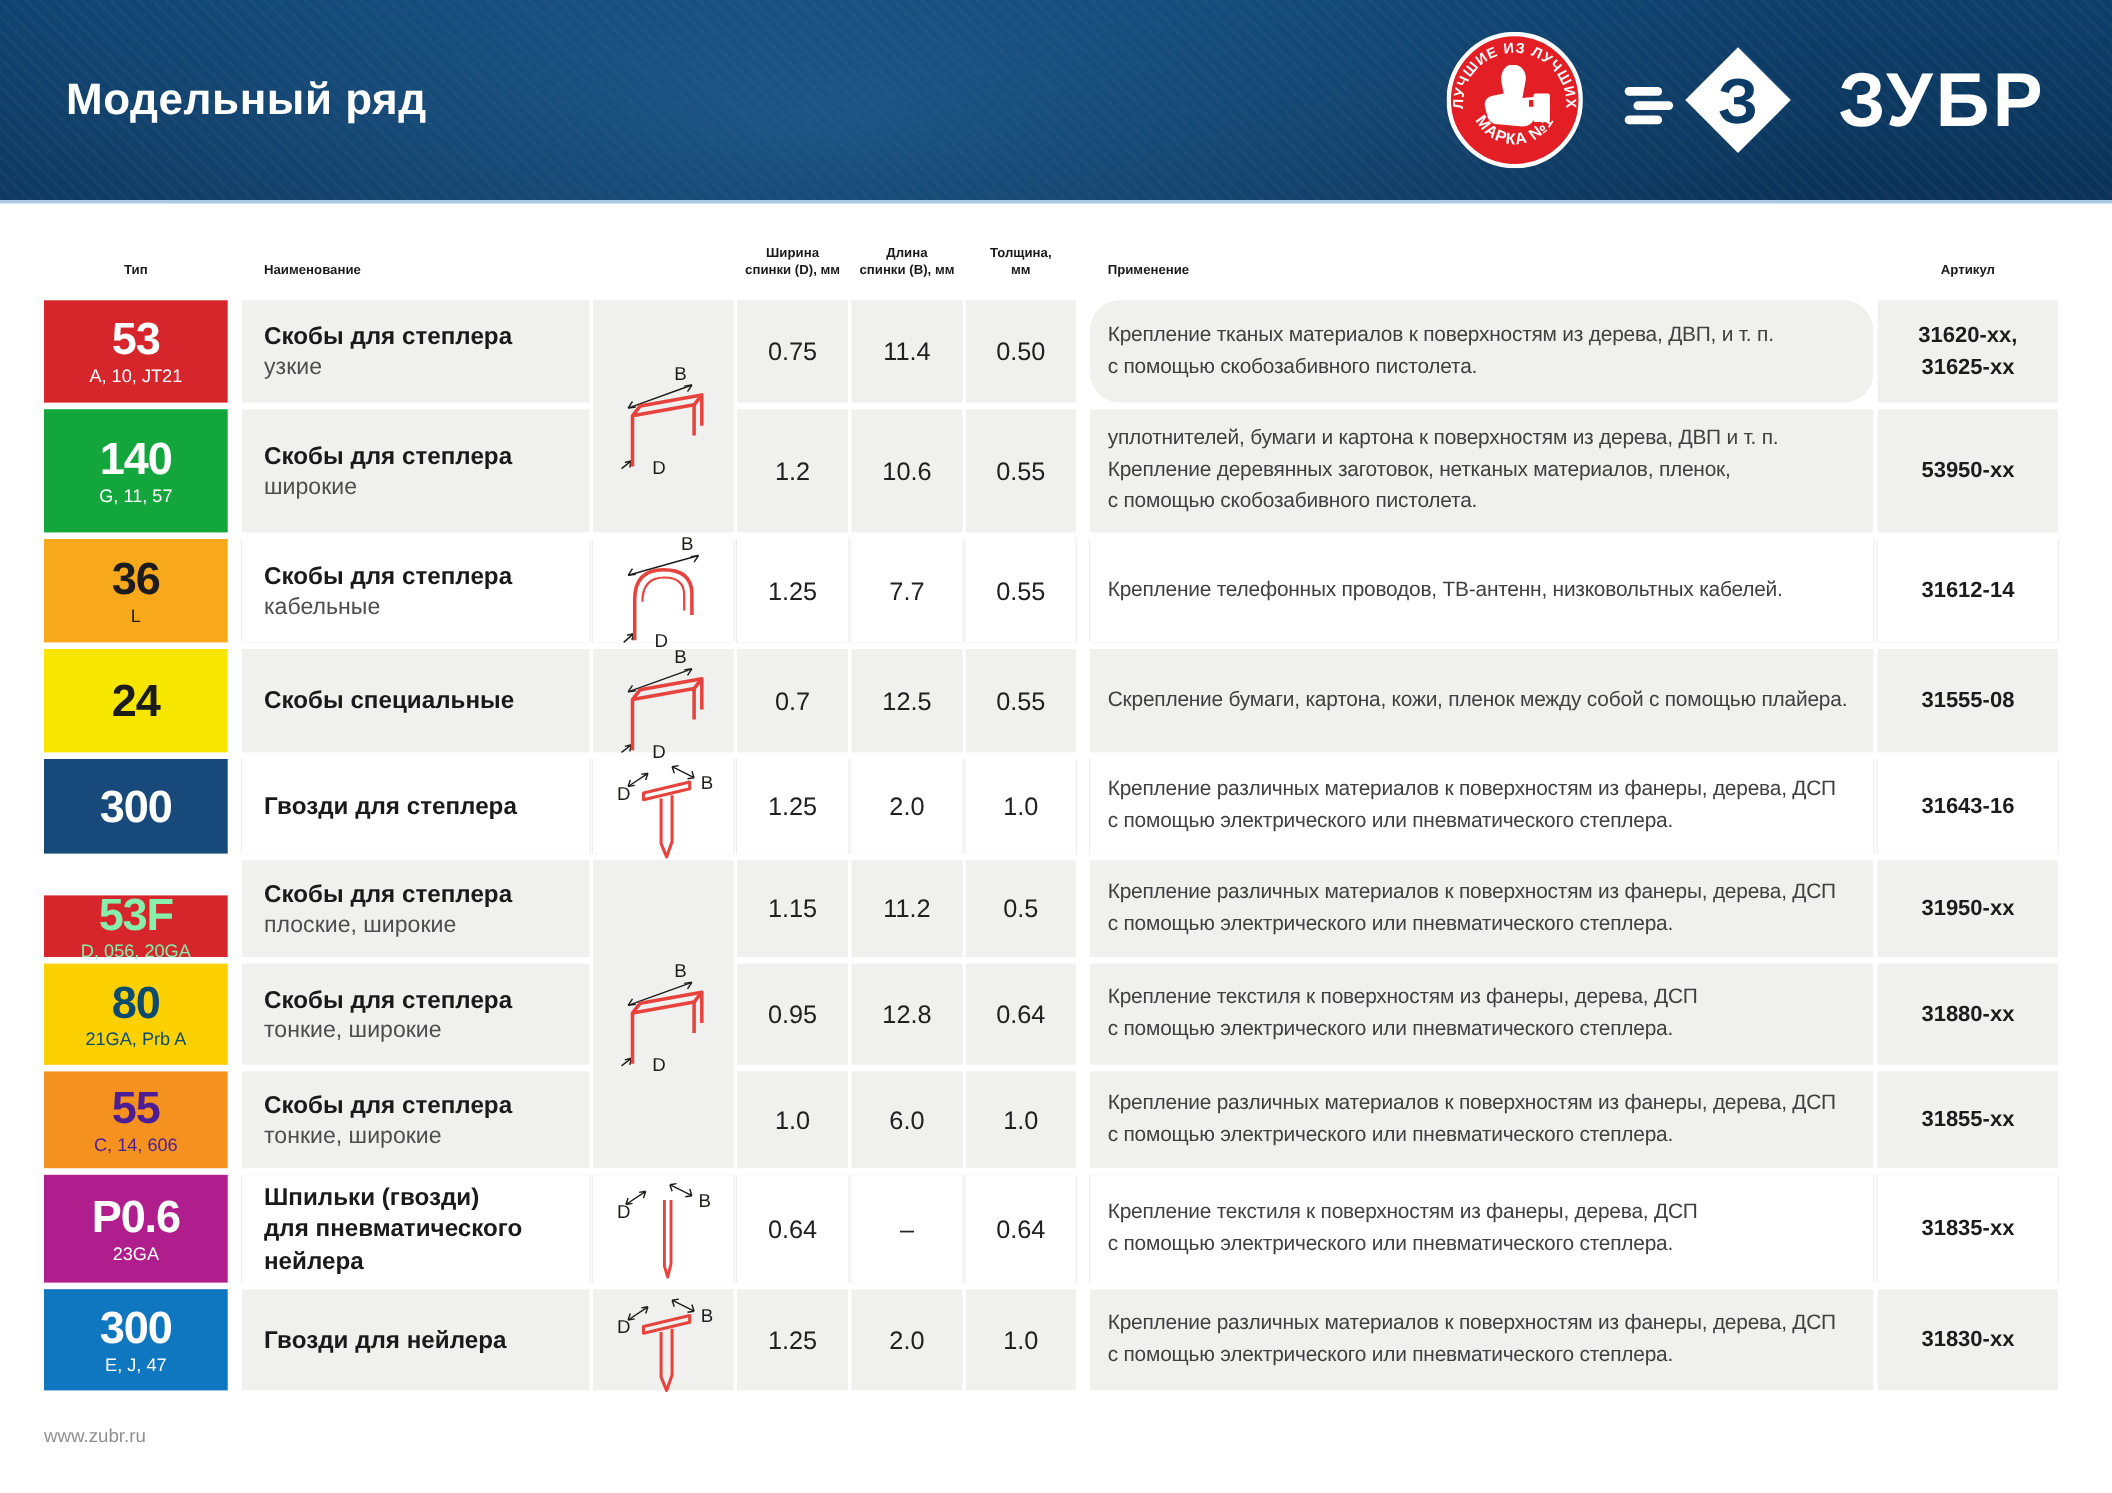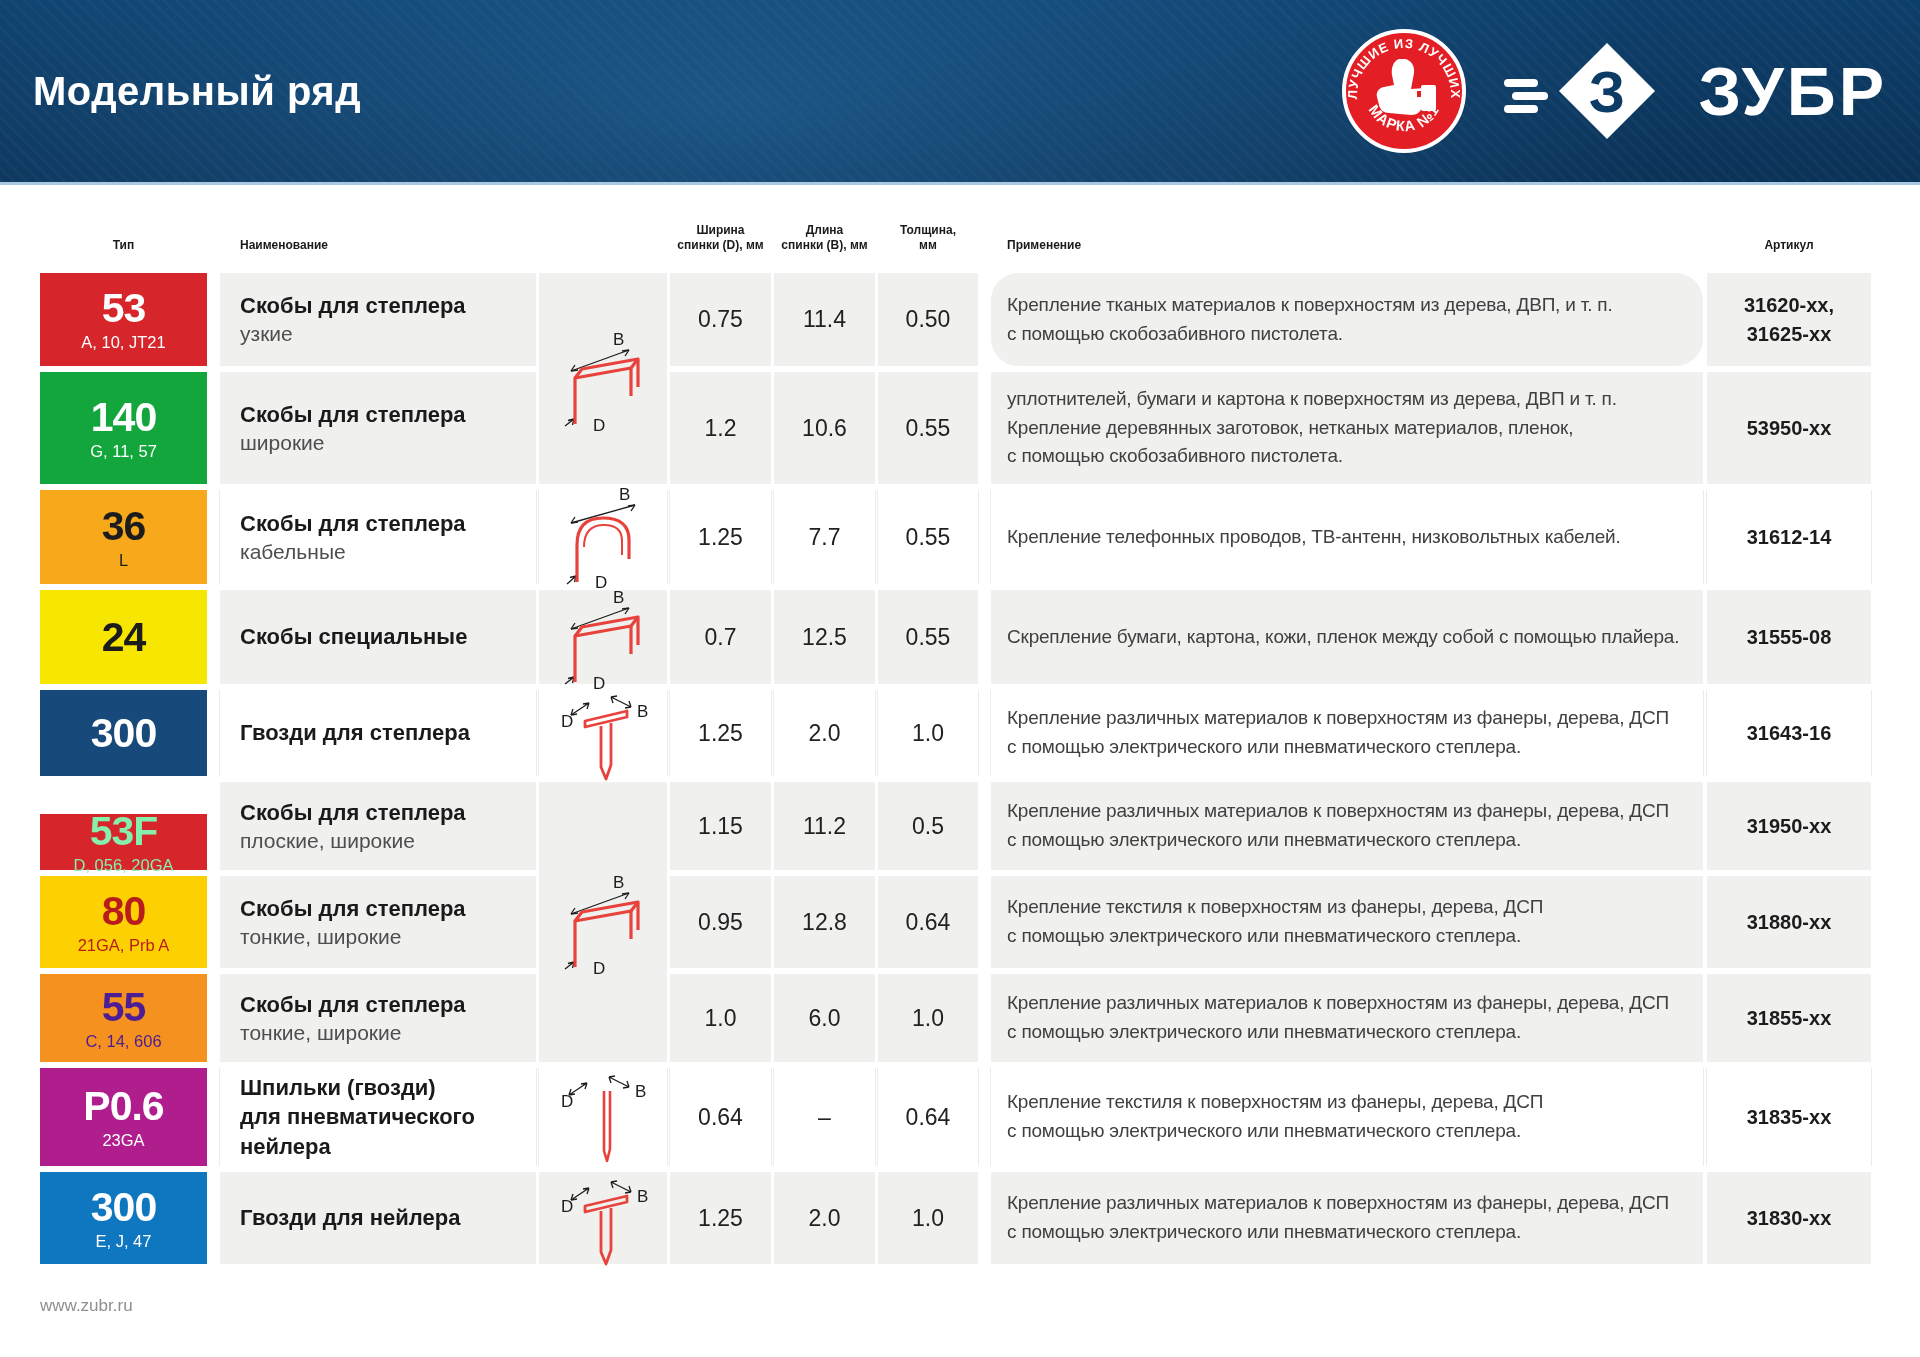--- a/index.html
+++ b/index.html
@@ -1,21 +1,21 @@
 <!DOCTYPE html>
 <html><head>
 <meta charset="utf-8">
 <style>
   html,body{margin:0;padding:0;}
   body{width:1920px;height:1357px;background:#fff;font-family:"Liberation Sans",sans-serif;overflow:hidden;}
   #page{position:relative;width:1920px;height:1357px;background:#fff;}
 
   
   .header{
-    height:185px;padding:0 33px;box-sizing:border-box;
+    height:185px;padding:0 60px;box-sizing:border-box;
     display:flex;align-items:center;justify-content:space-between;
     border-bottom:3px solid #a9c9e2;
     background:
       radial-gradient(ellipse 1300px 520px at 38% 58%, rgba(45,115,170,.50), rgba(0,0,0,0) 72%),
       repeating-linear-gradient(45deg, rgba(255,255,255,.028) 0 3px, rgba(255,255,255,0) 3px 9px),
       linear-gradient(180deg,#0d3f6b 0%,#0b3257 100%);
   }
   .header h1{margin:0;color:#fff;font-size:40px;font-weight:bold;letter-spacing:.5px;}
   .logo-cluster{display:flex;align-items:center;gap:36px;}
   .wordmark{color:#fff;font-size:68px;font-weight:bold;letter-spacing:3px;line-height:1;transform:scaleY(1.02);}
@@ -297,21 +297,21 @@
       <div class="cell num-cell gry" style="grid-area: 7 / 7;">1.15</div>
       <div class="cell num-cell gry" style="grid-area: 7 / 9;">11.2</div>
       <div class="cell num-cell gry" style="grid-area: 7 / 11;">0.5</div>
       <div class="cell app-cell gry" style="grid-area: 7 / 13;">
         <div class="app-line">Крепление различных материалов к поверхностям из фанеры, дерева, ДСП</div>
         <div class="app-line">с помощью электрического или пневматического степлера.</div>
       </div>
       <div class="cell art-cell gry" style="grid-area: 7 / 15;">
         <div class="art-line">31950-xx</div>
       </div>
-      <div class="cell type-badge" style="grid-area: 8 / 1; background: rgb(253, 209, 1); color: #b91c1c;">
+      <div class="cell type-badge" style="grid-area: 8 / 1; background: rgb(253, 209, 1); color: #0c4a6e;">
         <div class="t-num">80</div>
         <div class="t-sub">21GA, Prb A</div>
       </div>
       <div class="cell name-cell gry" style="grid-area: 8 / 3;">
         <div class="nm-line">Скобы для степлера</div>
         <div class="nm-sub">тонкие, широкие</div>
       </div>
       <div class="cell num-cell gry" style="grid-area: 8 / 7;">0.95</div>
       <div class="cell num-cell gry" style="grid-area: 8 / 9;">12.8</div>
       <div class="cell num-cell gry" style="grid-area: 8 / 11;">0.64</div>

